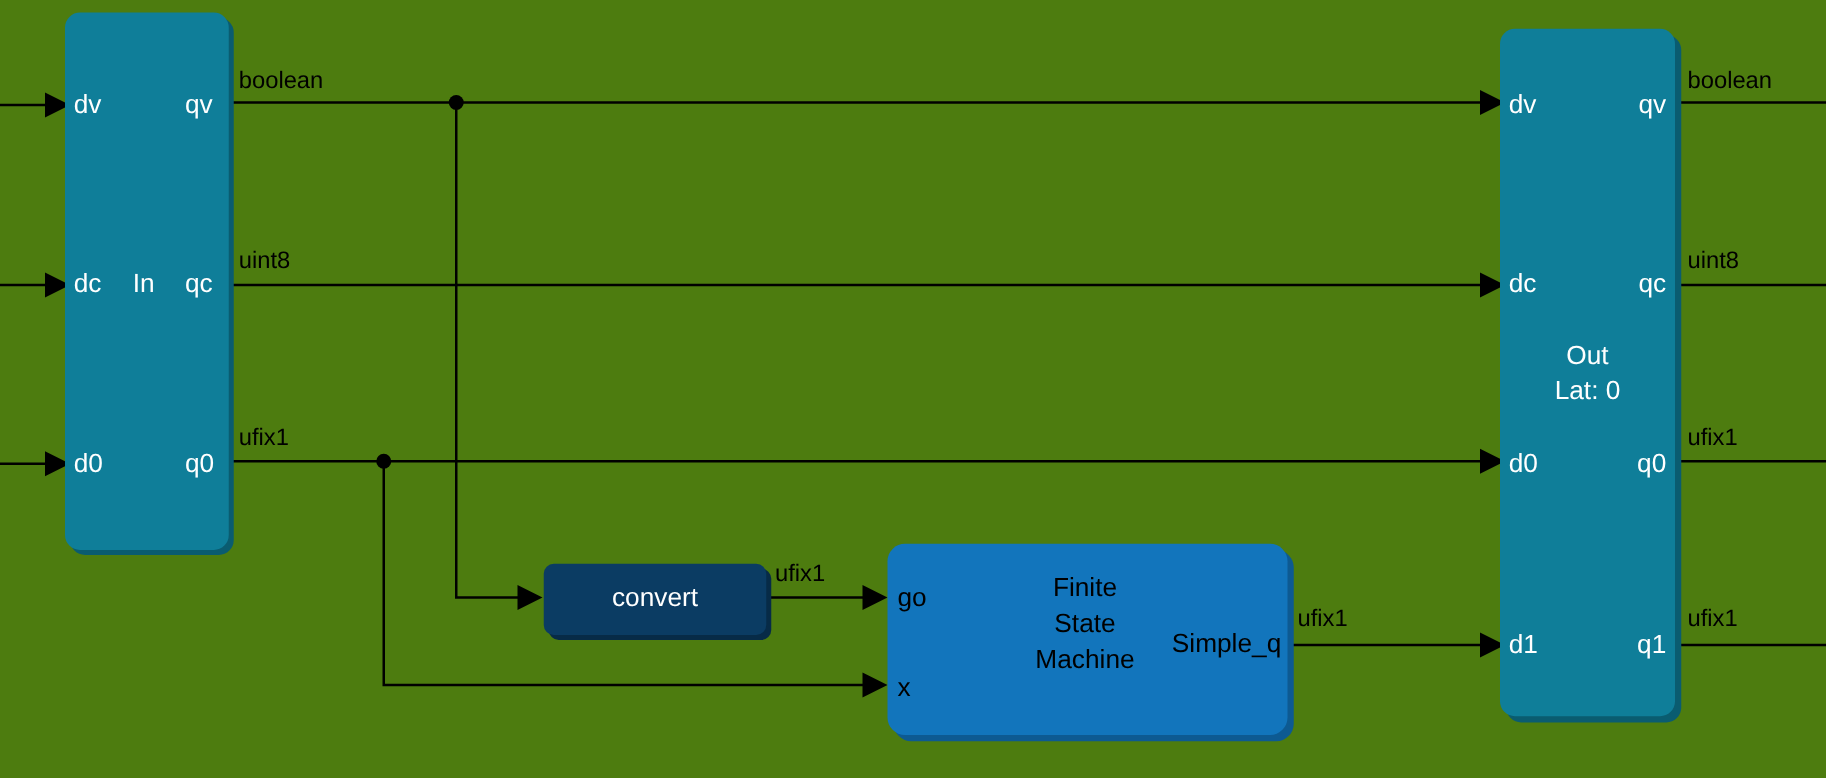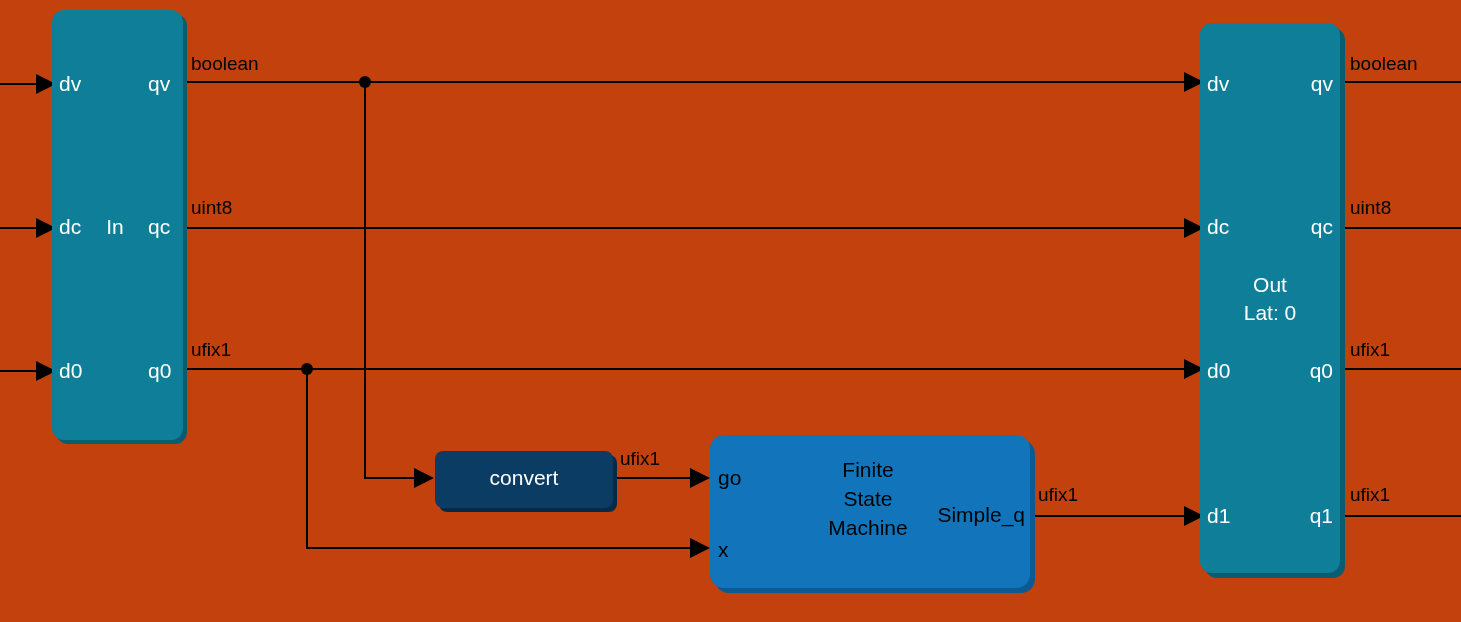--- a/index.html
+++ b/index.html
@@ -10,21 +10,21 @@
   body {
     width: 1461px;
     height: 622px;
     overflow: hidden;
     font-family: "Liberation Sans", sans-serif;
   }
   #diagram-root {
     position: relative;
     width: 1461px;
     height: 622px;
-    background: #c2410c;
+    background: #4d7c0f;
   }
   svg.canvas {
     position: absolute;
     top: 0;
     left: 0;
     width: 1461px;
     height: 622px;
     display: block;
   }
   text {

